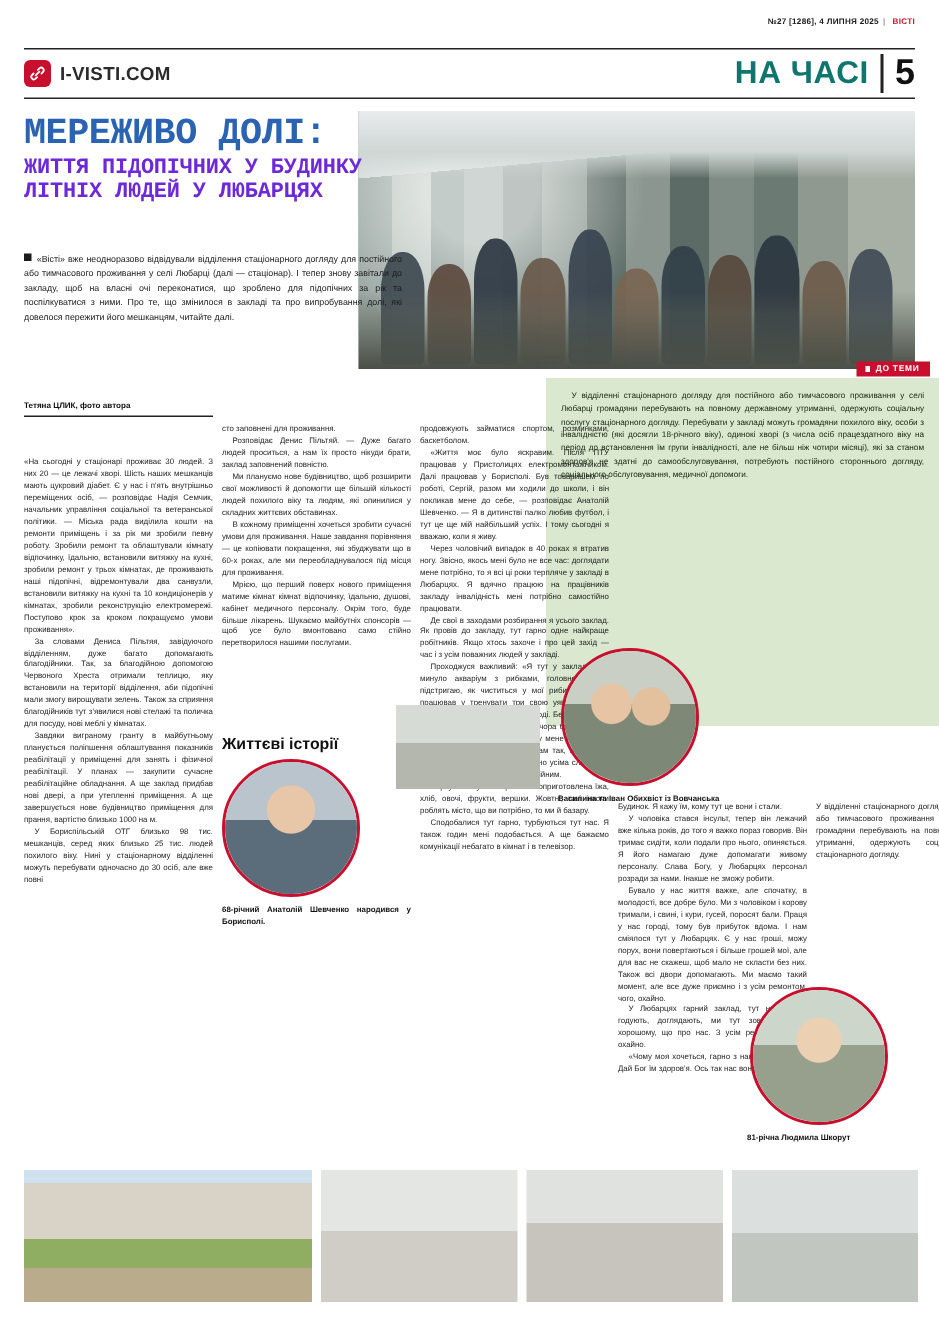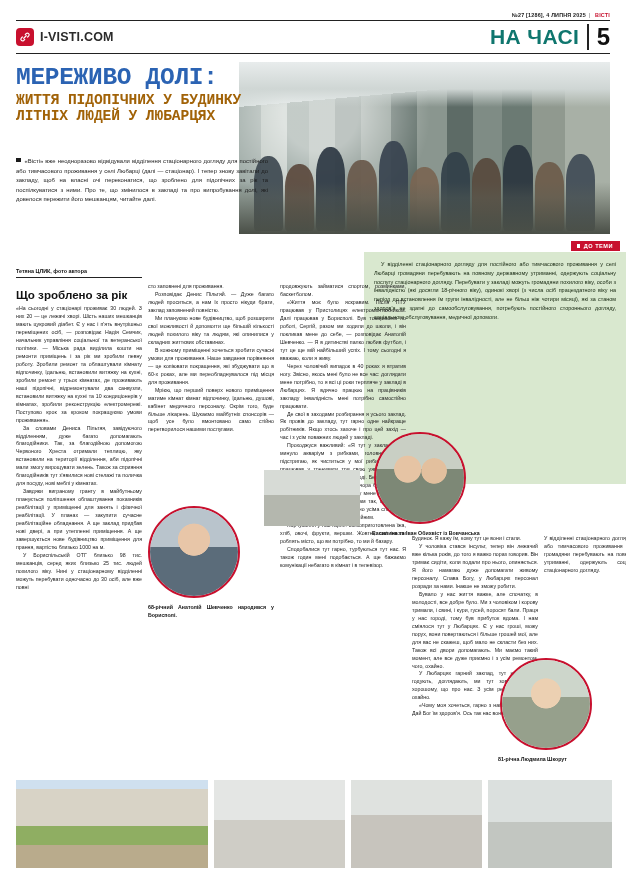--- a/index.html
+++ b/index.html
@@ -22,21 +22,21 @@
   .issue-line {
     font-size: 5.4px; font-weight: bold; letter-spacing: .2px;
     color:#1a1a1a; text-transform: uppercase;
   }
   .issue-line .vist { color:#c8102e; margin-left:2px; }
   .issue-line .bar { color:#999; margin: 0 1px; }
 
   .masthead {
     border-top: 1.6px solid #222; border-bottom: 1.6px solid #222;
     height: 34px; display:flex; align-items:center; justify-content:space-between;
-    margin-top: 2px;
+    margin-top: 14px;
   }
   .brand { display:flex; align-items:center; gap:6px; }
   .brand-logo {
     width:18px; height:18px; border-radius:4px; background:#c8102e;
     display:flex; align-items:center; justify-content:center;
   }
   .brand-logo svg { display:block; }
   .brand-name {
     font-size: 12.5px; font-weight: bold; color:#2b2b2b; letter-spacing:.2px;
   }
@@ -78,21 +78,21 @@
 
   .headline {
     position:absolute; left:0; top:2px; width: 250px; z-index:3;font-family:Liberation Mono, monospace;
   }
   .headline h1 {
     margin:0; font-size: 24.5px; line-height: 0.99; font-weight:bold;
     color:#2b63b3; letter-spacing:-.3px;
   }
   .headline h2 {
     margin: 3px 0 0 0; font-size: 14.6px; line-height: 1.06; font-weight:bold;
-    color:#a16207; letter-spacing:-.1px;
+    color:#6d28d9; letter-spacing:-.1px;
   }
 
   .lead { position:absolute; left:0; top:93px; width: 252px; z-index:3; }
   .lead-body {
     font-size: 5.9px; line-height: 1.62; text-align: justify; color:#1b1b1b;
   }
   .lead-body .sq {
     display:inline-block; width:4.5px; height:4.5px; background:#1b1b1b;
     margin-right:4px; vertical-align: 1px;
   }
@@ -239,22 +239,22 @@
     </div>
 
     <div class="lead">
       <div class="lead-body">
         <span class="sq"></span><span>«Вісті» вже неодноразово відвідували відділення стаціонарного догляду для постійного або тимчасового проживання у селі Любарці (далі — стаціонар). І тепер знову завітали до закладу, щоб на власні очі переконатися, що зроблено для підопічних за рік та поспілкуватися з ними. Про те, що змінилося в закладі та про випробування долі, які довелося пережити його мешканцям, читайте далі.</span>
       </div>
     </div>
   </div>
 
   <div class="byline">Тетяна ЦЛИК, фото автора</div>
-  <div style="position:absolute;left:16px;top:284px;width:126px;">
-    <div class="sec-head">Що зроблено за рік</div>
+  <div style="position:absolute;left:148px;top:486px;width:126px;">
+    <div class="sec-head sub">Життєві історії</div>
   </div>
 
   <div class="dotemy">
     <div class="dotemy-tag">
       <span class="dot"></span>
       <span>ДО ТЕМИ</span>
     </div>
     <div class="dotemy-body">
       <p>У відділенні стаціонарного догляду для постійного або тимчасового проживання у селі Любарці громадяни перебувають на повному державному утриманні, одержують соціальну послугу стаціонарного догляду. Перебувати у закладі можуть громадяни похилого віку, особи з інвалідністю (які досягли 18-річного віку), одинокі хворі (з числа осіб працездатного віку на період до встановлення їм групи інвалідності, але не більш ніж чотири місяці), які за станом здоров'я не здатні до самообслуговування, потребують постійного стороннього догляду, соціального обслуговування, медичної допомоги.</p>
     </div>

